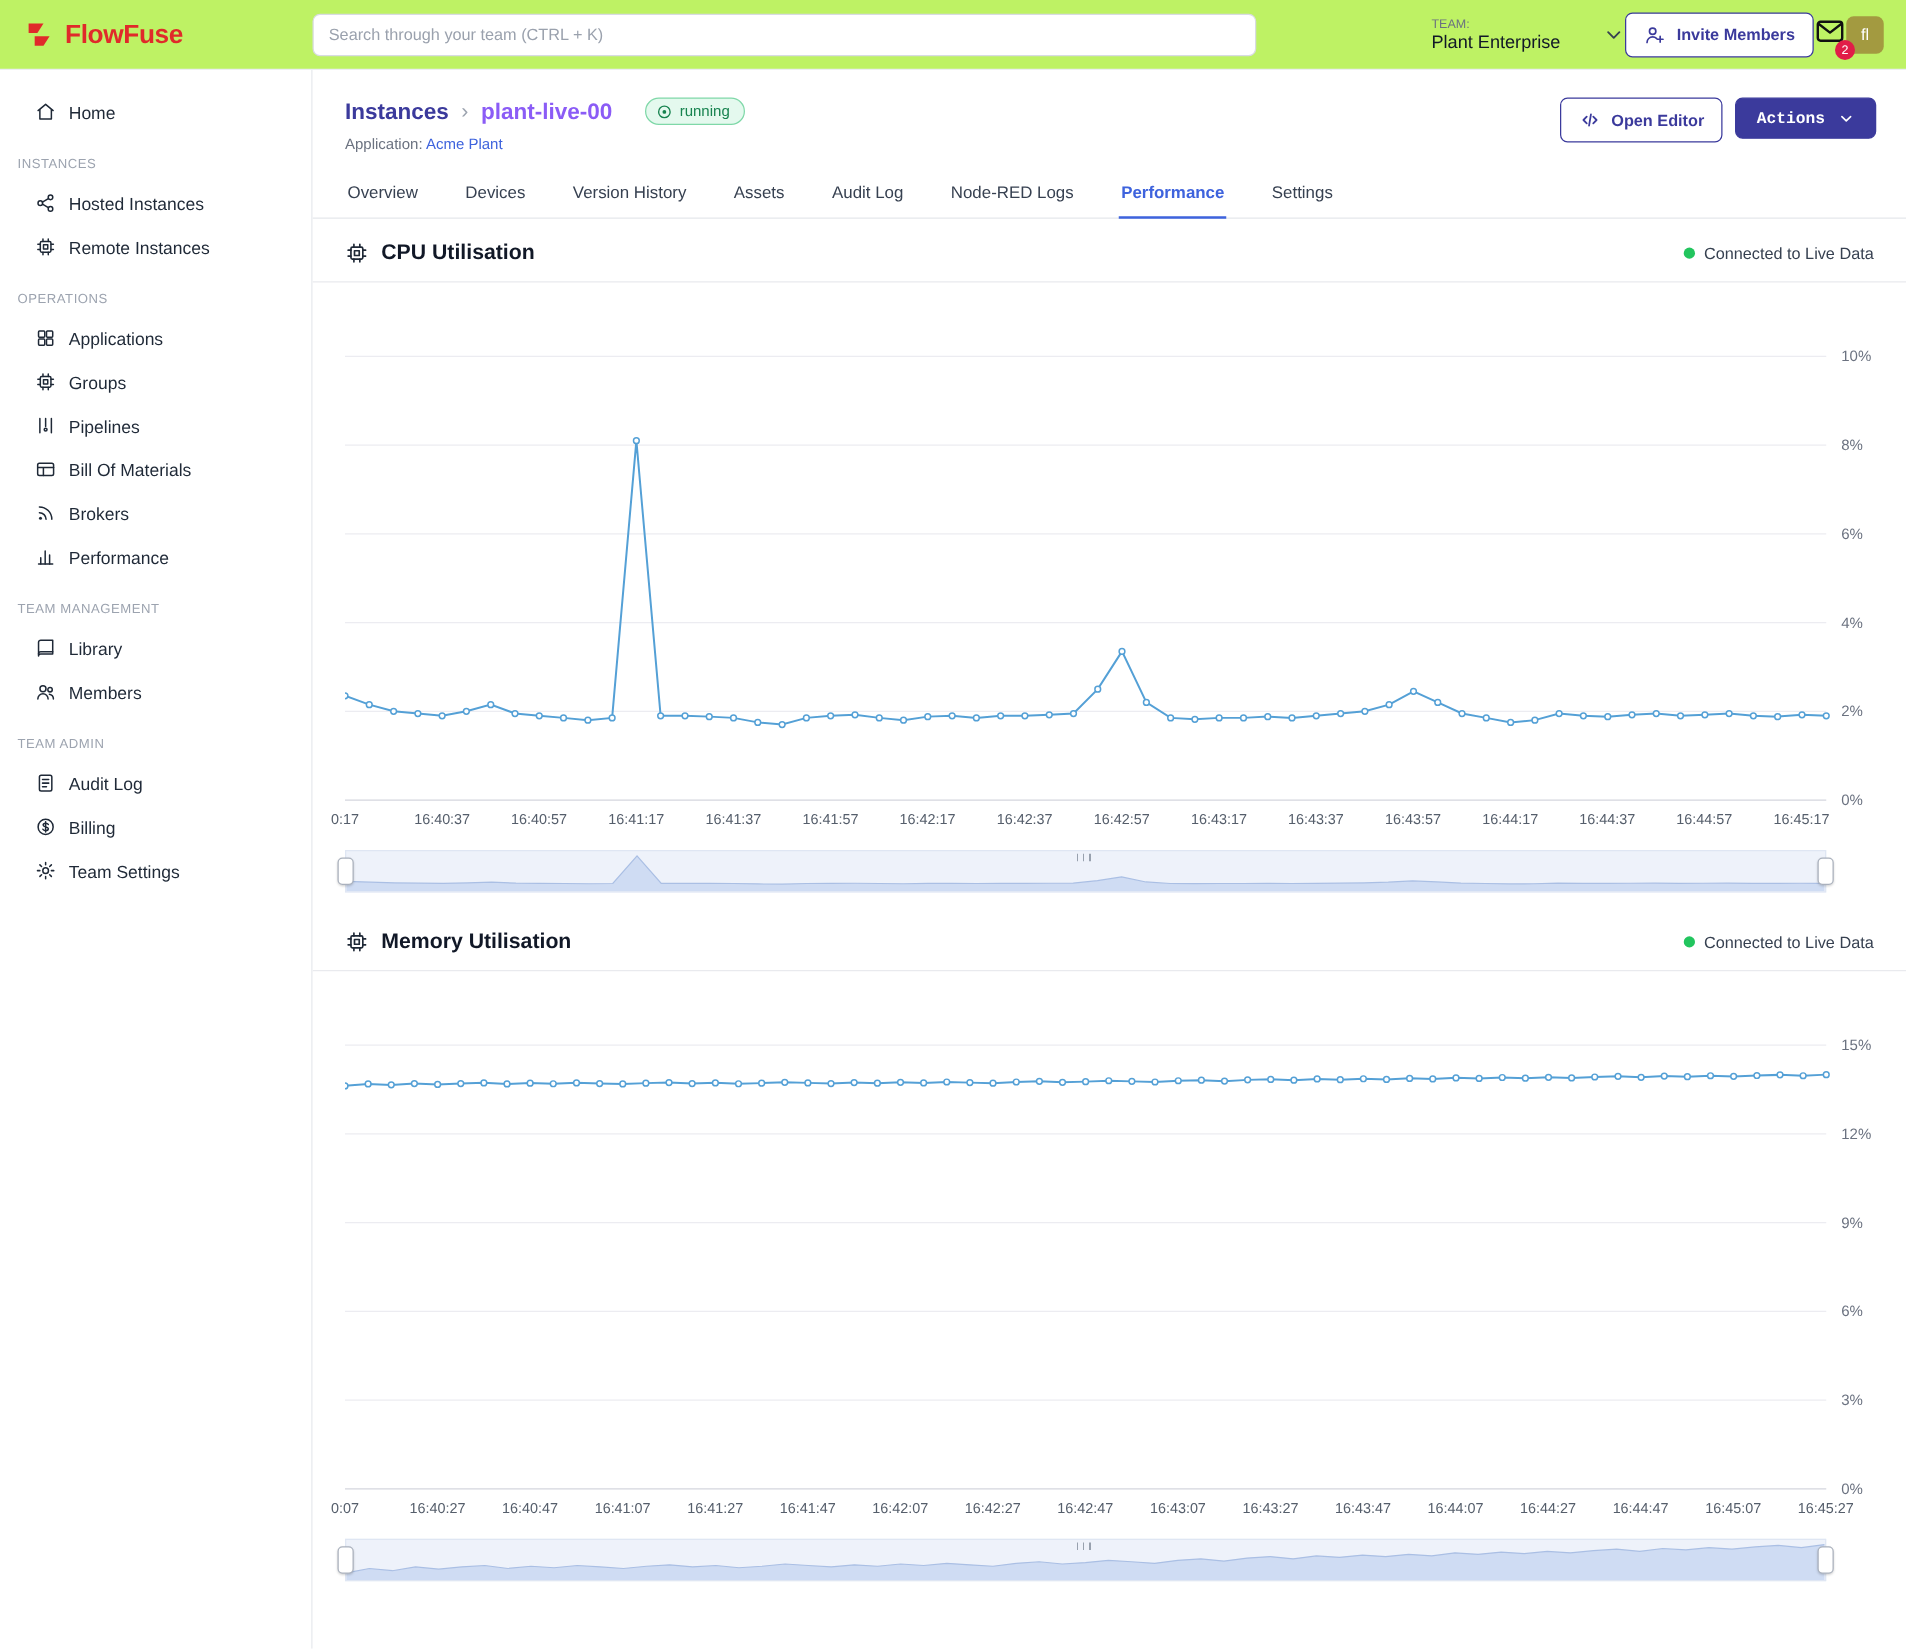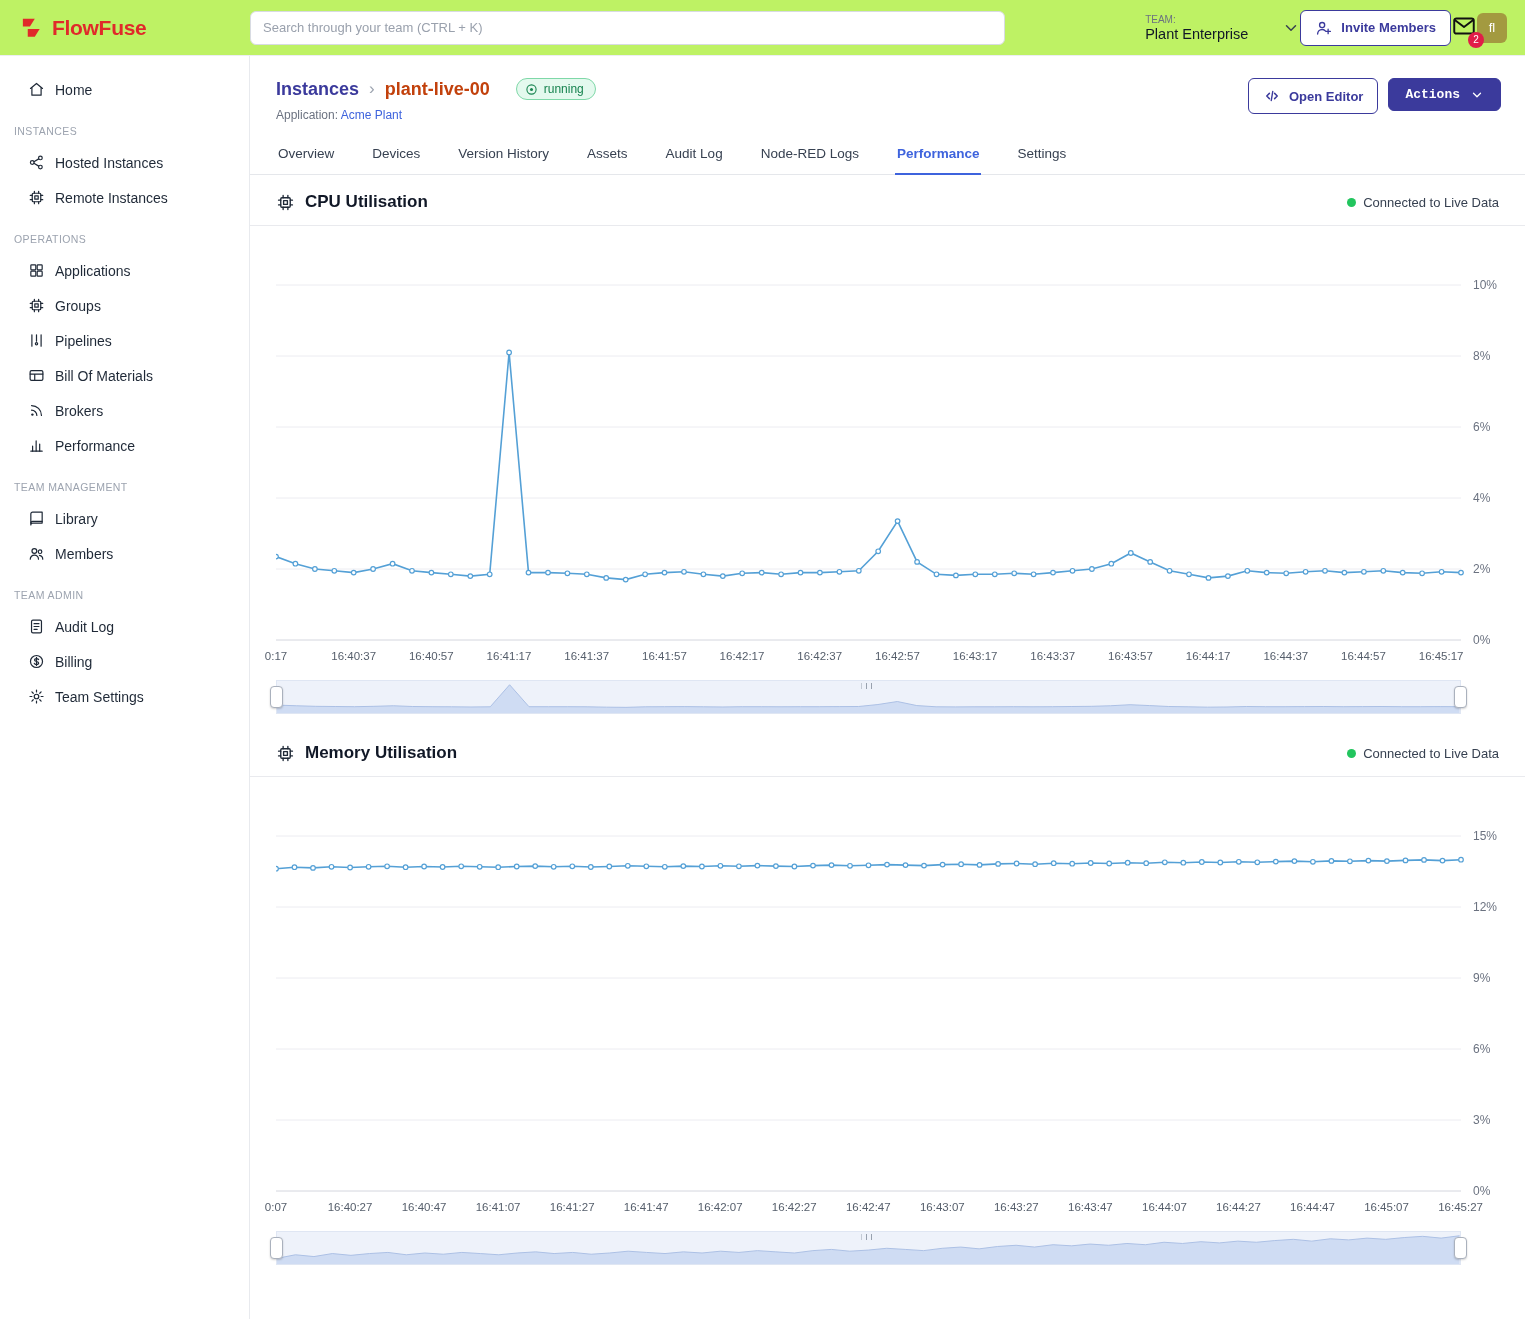--- a/index.html
+++ b/index.html
@@ -41,21 +41,21 @@
   .sb-item { display:flex; align-items:center; gap:10px; padding:9px 14px 9px 28px;
     font-size:14px; color:#1f2937; cursor:pointer; }
   .sb-item .icn { width:17px; height:17px; color:#1f2937; }
   main { flex:1; overflow:hidden; }
 
   
   .page-header { padding:22px 24px 0 26px; display:flex; justify-content:space-between; }
   .breadcrumb-row { display:flex; align-items:center; gap:10px; }
   .bc-root { font-size:18px; font-weight:bold; color:#3B3A9C; cursor:pointer; }
   .bc-sep { color:#9ca3af; font-size:17px; }
-  .bc-current { font-size:18px; font-weight:bold; color:#c2410c; }
+  .bc-current { font-size:18px; font-weight:bold; color:#8b5cf6; }
   .status-pill { display:inline-flex; align-items:center; gap:6px; margin-left:16px;
     padding:3px 11px 3px 8px; border-radius:999px; background:#E4F9EE;
     border:1px solid #7FD8A8; color:#17834F; font-size:12px; }
   .status-pill .icn { width:13px; height:13px; }
   .app-line { margin-top:8px; font-size:12px; color:#6b7280; }
   .app-link { color:#3E63DD; cursor:pointer; }
   .header-actions { display:flex; gap:10px; align-items:flex-start; }
 
   
   .tabs { display:flex; gap:34px; padding:0 26px; margin-top:12px; border-bottom:1px solid #e5e7eb; }

